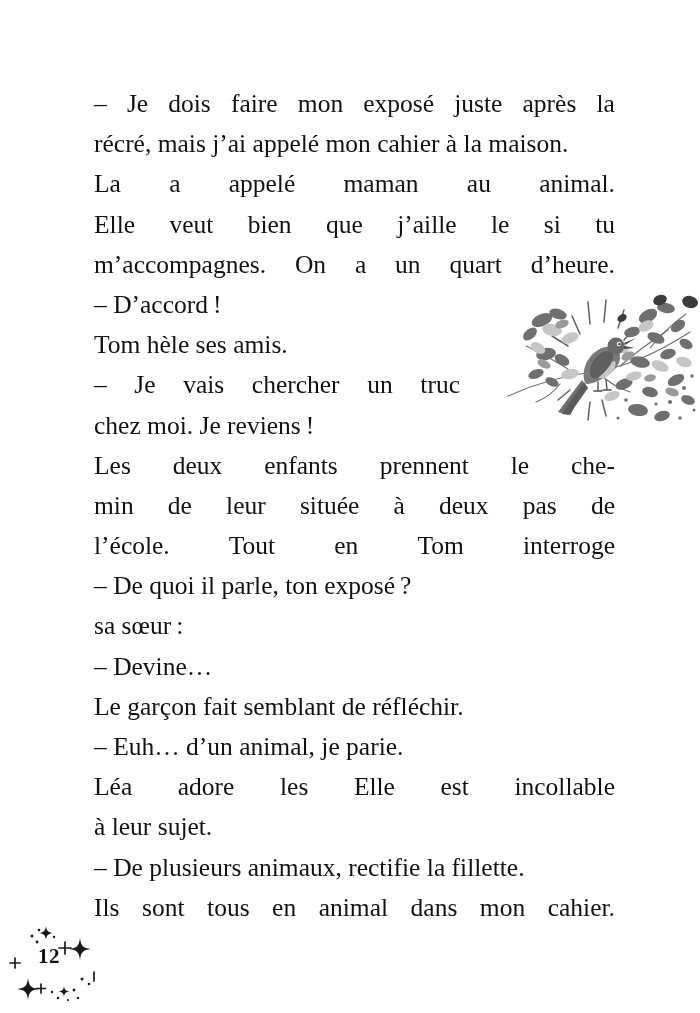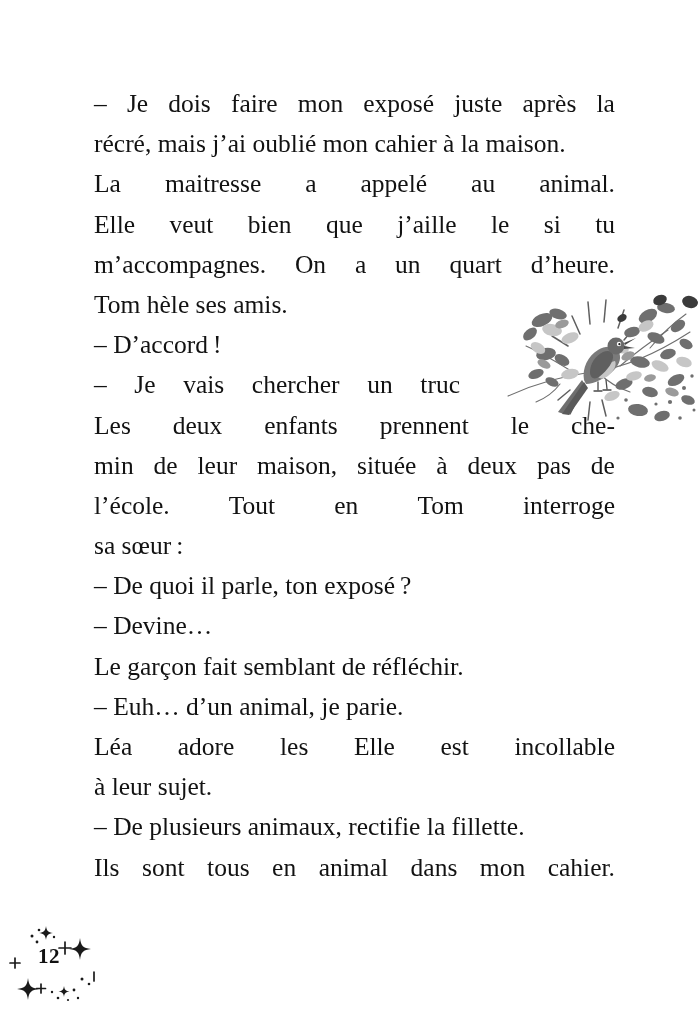--- a/index.html
+++ b/index.html
@@ -90,26 +90,26 @@
         <span>–</span>
         <span>Je</span>
         <span>dois</span>
         <span>faire</span>
         <span>mon</span>
         <span>exposé</span>
         <span>juste</span>
         <span>après</span>
         <span>la</span>
       </div>
-      <div class="line tight">récré, mais j’ai oublié mon cahier à la maison.</div>
+      <div class="line tight">récré, mais j’ai appelé mon cahier à la maison.</div>
       <div class="line j tight">
         <span>La</span>
-        <span>maitresse</span>
         <span>a</span>
         <span>appelé</span>
+        <span>maman</span>
         <span>au</span>
         <span>animal.</span>
       </div>
       <div class="line j tight">
         <span>Elle</span>
         <span>veut</span>
         <span>bien</span>
         <span>que</span>
         <span>j’aille</span>
         <span>le</span>
@@ -117,58 +117,58 @@
         <span>tu</span>
       </div>
       <div class="line j tight">
         <span>m’accompagnes.</span>
         <span>On</span>
         <span>a</span>
         <span>un</span>
         <span>quart</span>
         <span>d’heure.</span>
       </div>
+      <div class="line tight">– D’accord !</div>
       <div class="line tight">Tom hèle ses amis.</div>
-      <div class="line tight">– D’accord !</div>
       <div class="line j narrow">
         <span>–</span>
         <span>Je</span>
         <span>vais</span>
         <span>chercher</span>
         <span>un</span>
         <span>truc</span>
       </div>
+      <div class="line narrow">chez moi. Je reviens !</div>
       <div class="line j tight">
         <span>Les</span>
         <span>deux</span>
         <span>enfants</span>
         <span>prennent</span>
         <span>le</span>
         <span>che-</span>
       </div>
       <div class="line j tight">
         <span>min</span>
         <span>de</span>
         <span>leur</span>
-        <span>maison,</span>
         <span>située</span>
         <span>à</span>
         <span>deux</span>
         <span>pas</span>
         <span>de</span>
       </div>
       <div class="line j tight">
         <span>l’école.</span>
         <span>Tout</span>
         <span>en</span>
         <span>Tom</span>
         <span>interroge</span>
       </div>
+      <div class="line tight">– De quoi il parle, ton exposé ?</div>
       <div class="line tight">sa sœur :</div>
-      <div class="line tight">– De quoi il parle, ton exposé ?</div>
       <div class="line tight">– Devine…</div>
       <div class="line tight">Le garçon fait semblant de réfléchir.</div>
       <div class="line tight">– Euh… d’un animal, je parie.</div>
       <div class="line j tight">
         <span>Léa</span>
         <span>adore</span>
         <span>les</span>
         <span>Elle</span>
         <span>est</span>
         <span>incollable</span>

